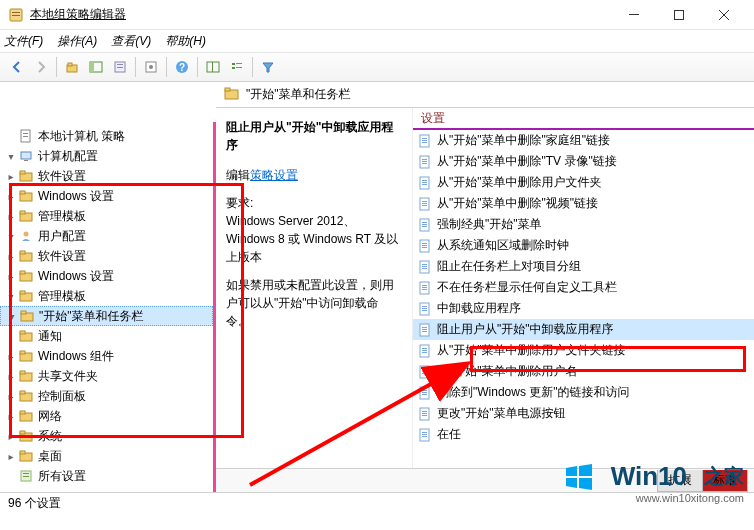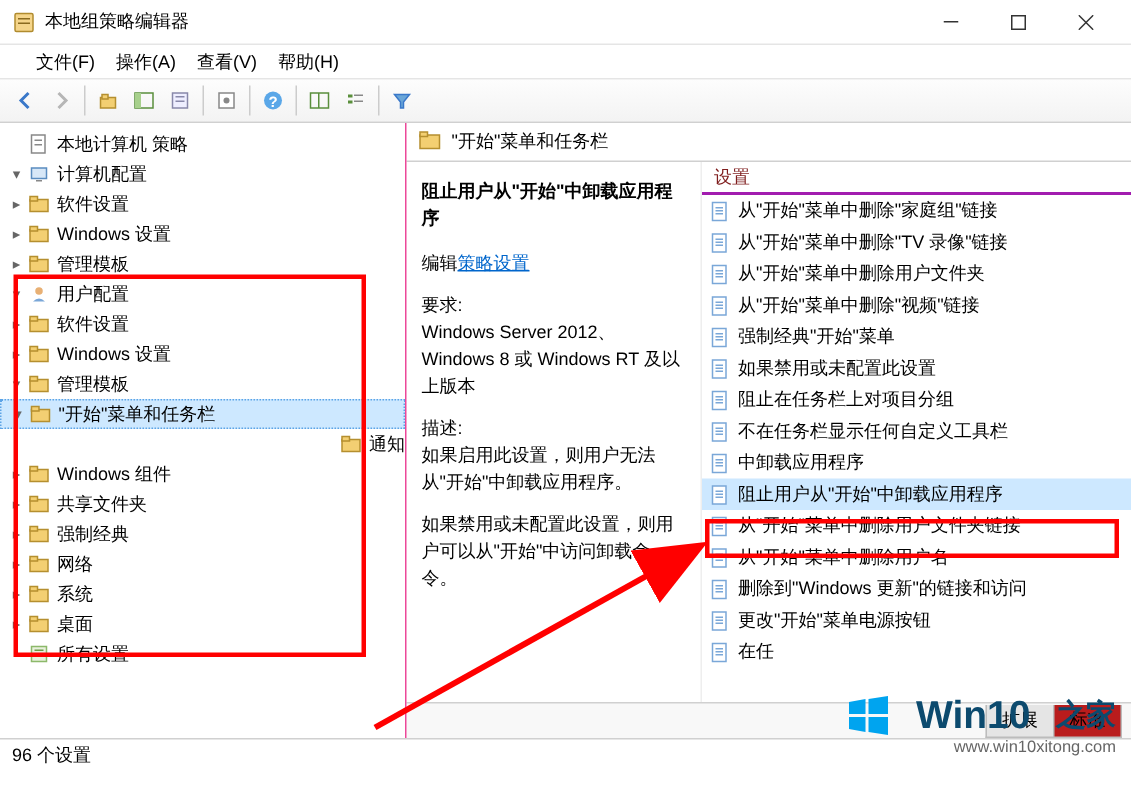--- a/index.html
+++ b/index.html
@@ -1,34 +1,34 @@
 <!DOCTYPE html>
 <html><head>
 <meta charset="utf-8">
 <style>
   * { margin: 0; padding: 0; box-sizing: border-box; font-family: "Microsoft YaHei", "Segoe UI", sans-serif; }
   body { width: 754px; height: 530px; background: #fff; font-size: 12px; color: #000; position: relative; overflow: hidden; }
-  .titlebar { height: 30px; display: flex; align-items: center; padding: 0 8px; border-bottom: 1px solid #e5e5e5; }
+  .titlebar { height: 30px; display: flex; align-items: center; padding: 0 8px; border-bottom: 1px solid #e5e5e5; text-decoration: underline; }
   .titlebar .icon { width: 16px; height: 16px; margin-right: 6px; }
   .titlebar .title { flex: 1; }
   .winbtns { display: flex; }
   .winbtns div { width: 45px; height: 28px; display: flex; align-items: center; justify-content: center; color: #555; }
-  .menubar { height: 22px; display: flex; align-items: center; padding: 0 24px; gap: 14px; }
+  .menubar { height: 22px; display: flex; align-items: center; padding: 0 4px; gap: 14px; font-style: italic; }
   .menubar span { cursor: default; }
   .toolbar { height: 30px; border-top: 1px solid #e5e5e5; border-bottom: 1px solid #d0d0d0; display: flex; align-items: center; padding: 0 6px; gap: 2px; background: linear-gradient(#fdfdfd,#f3f3f3); }
   .tb-btn { width: 22px; height: 22px; display: flex; align-items: center; justify-content: center; border: 1px solid transparent; border-radius: 2px; }
   .tb-sep { width: 1px; height: 20px; background: #ccc; margin: 0 2px; }
   .content { display: flex; height: 410px; }
-  .tree { width: 271px; border-right: 1px solid #ec4899; overflow: hidden; padding: 4px 0; position: relative; }
+  .tree { width: 216px; border-right: 3px solid #ec4899; overflow: hidden; padding: 4px 0; position: relative; margin-top: 40px; }
   .tree ul { list-style: none; }
   .tree li { white-space: nowrap; }
   .tree .row { display: flex; align-items: center; height: 20px; padding-left: 4px; }
   .tree .tw { width: 14px; height: 14px; display: inline-flex; align-items: center; justify-content: center; color: #666; font-size: 10px; }
   .tree .ic { width: 16px; height: 16px; margin-right: 4px; display: inline-flex; align-items: center; justify-content: center; }
-  .ind1 { padding-left: 18px; } .ind2 { padding-left: 36px; } .ind3 { padding-left: 54px; } .ind4 { padding-left: 72px; justify-content: flex-end; }
+  .ind1 { padding-left: 18px; } .ind2 { padding-left: 36px; } .ind3 { padding-left: 54px; } .ind4 { padding-left: 72px; }
   .sel { background: #cde8ff; border: 1px dotted #5ca3e6; }
   .right { flex: 1; display: flex; flex-direction: column; }
   .pathbar { height: 26px; border-bottom: 1px solid #d0d0d0; display: flex; align-items: center; padding: 0 8px; background: #fff; }
   .pathbar .fic { margin-right: 6px; }
   .detail { flex: 1; display: flex; overflow: hidden; }
   .desc { width: 196px; padding: 10px 10px 0 10px; line-height: 1.5; }
   .desc h3 { font-size: 12px; font-weight: bold; margin-bottom: 12px; }
   .desc a { color: #0066cc; }
   .desc p { margin-bottom: 10px; }
   .list { flex: 1; border-left: 1px solid #eee; overflow: hidden; }
@@ -319,21 +319,21 @@
         </li>
       <li>
           <div class="row ind3">
             <span class="tw">▸</span>
             <span class="ic">
               <svg width="14" height="14">
                 <rect x="1" y="4" width="12" height="8" fill="#f3cf72" stroke="#b58f2f"></rect>
                 <rect x="1" y="2" width="5" height="3" fill="#f3cf72" stroke="#b58f2f"></rect>
               </svg>
             </span>
-            <span>强制经典</span>
+            <span>控制面板</span>
           </div>
         </li>
       <li>
           <div class="row ind3">
             <span class="tw">▸</span>
             <span class="ic">
               <svg width="14" height="14">
                 <rect x="1" y="4" width="12" height="8" fill="#f3cf72" stroke="#b58f2f"></rect>
                 <rect x="1" y="2" width="5" height="3" fill="#f3cf72" stroke="#b58f2f"></rect>
               </svg>
@@ -387,21 +387,20 @@
             <rect x="1" y="4" width="13" height="9" fill="#f3cf72" stroke="#b58f2f"></rect>
             <rect x="1" y="2" width="5" height="3" fill="#f3cf72" stroke="#b58f2f"></rect>
           </svg></span>
       <span>"开始"菜单和任务栏</span>
     </div>
     <div class="detail">
       <div class="desc">
         <h3>阻止用户从"开始"中卸载应用程序</h3>
         <p><span>编辑</span><a href="#">策略设置</a></p>
         <p><span>要求:</span><br><span>Windows Server 2012、Windows 8 或 Windows RT 及以上版本</span></p>
-        <p><span>描述:</span><br><span>如果启用此设置，则用户无法从"开始"中卸载应用程序。</span></p>
         <p>如果禁用或未配置此设置，则用户可以从"开始"中访问卸载命令。</p>
       </div>
       <div class="list">
         <div class="hdr">设置</div>
         <ul id="settings-ul">
             <li>
               <span class="pic">
                 <svg width="14" height="14">
                   <rect x="2" y="1" width="9" height="12" fill="#fff" stroke="#7aa7d8"></rect>
                   <rect x="4" y="4" width="5" height="1" fill="#7aa7d8"></rect>
@@ -457,21 +456,21 @@
             </li>
             <li>
               <span class="pic">
                 <svg width="14" height="14">
                   <rect x="2" y="1" width="9" height="12" fill="#fff" stroke="#7aa7d8"></rect>
                   <rect x="4" y="4" width="5" height="1" fill="#7aa7d8"></rect>
                   <rect x="4" y="6" width="5" height="1" fill="#7aa7d8"></rect>
                   <rect x="4" y="8" width="5" height="1" fill="#7aa7d8"></rect>
                 </svg>
               </span>
-              <span class="trunc">如果禁用或未配置此设置</span>
+              <span class="trunc">从系统通知区域删除时钟</span>
             </li>
             <li>
               <span class="pic">
                 <svg width="14" height="14">
                   <rect x="2" y="1" width="9" height="12" fill="#fff" stroke="#7aa7d8"></rect>
                   <rect x="4" y="4" width="5" height="1" fill="#7aa7d8"></rect>
                   <rect x="4" y="6" width="5" height="1" fill="#7aa7d8"></rect>
                   <rect x="4" y="8" width="5" height="1" fill="#7aa7d8"></rect>
                 </svg>
               </span>

